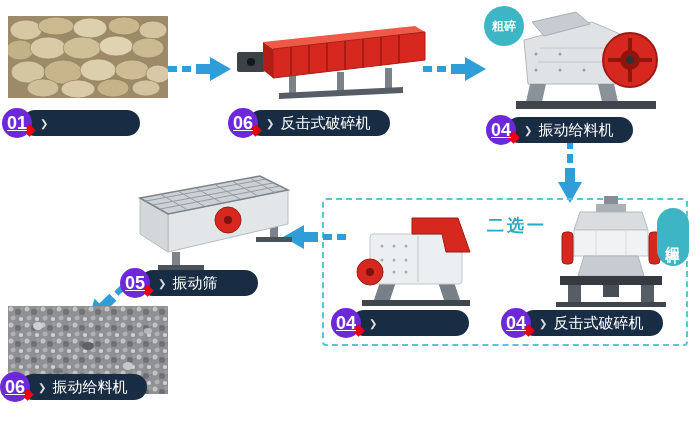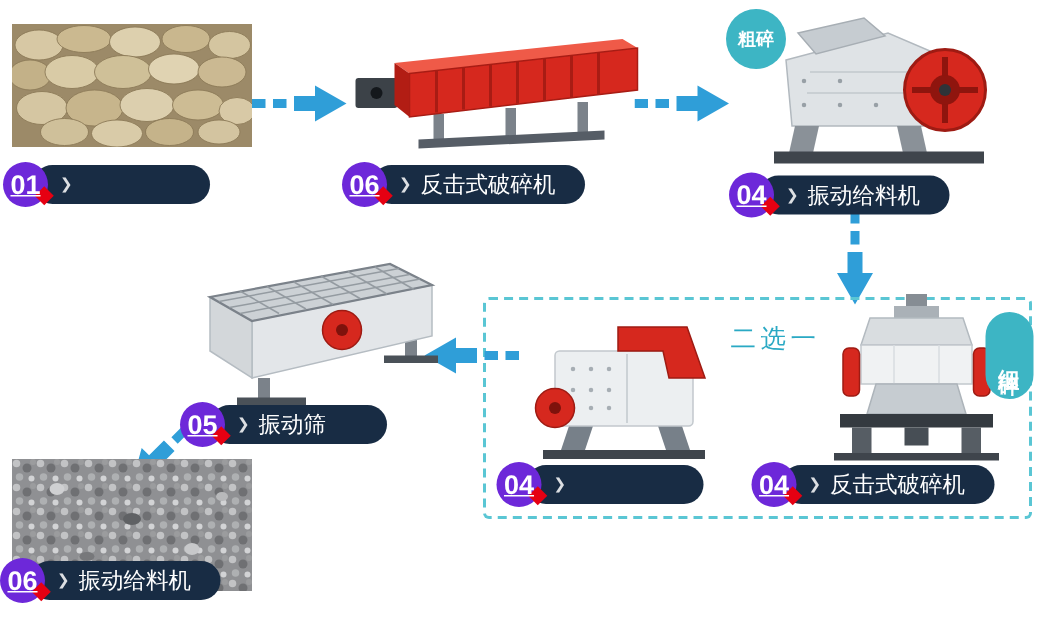--- a/index.html
+++ b/index.html
@@ -31,21 +31,21 @@
   
   .stage-badge { position:absolute; background:#3db5c4; color:#fff; font-weight:bold;
                  display:flex; align-items:center; justify-content:center; z-index:3; }
   .stage-badge.coarse { left:484px; top:6px; width:40px; height:40px; border-radius:50%; font-size:12px; }
   .stage-badge.fine   { left:657px; top:208px; width:32px; height:58px; border-radius:16px; font-size:14px;
                         writing-mode:vertical-rl; text-orientation:upright; letter-spacing:2px; }
 
   
   .choice-box { position:absolute; left:322px; top:198px; width:366px; height:148px;
                 border:2px dashed #5ac6d4; border-radius:4px; }
-  .choice-label { position:absolute; left:487px; top:214px; font-size:17px; font-weight:normal;
+  .choice-label { position:absolute; left:487px; top:214px; font-size:17px; font-weight:bold;
                   color:#2aa9c4; letter-spacing:3px; z-index:2; }
 </style>
 </head>
 <body>
 
 <div class="canvas">
 
   <figure class="machine" style="left:8px;top:16px">
     <svg width="160" height="82" viewBox="0 0 160 82">
       <rect width="160" height="82" fill="#9c8a68"></rect>

